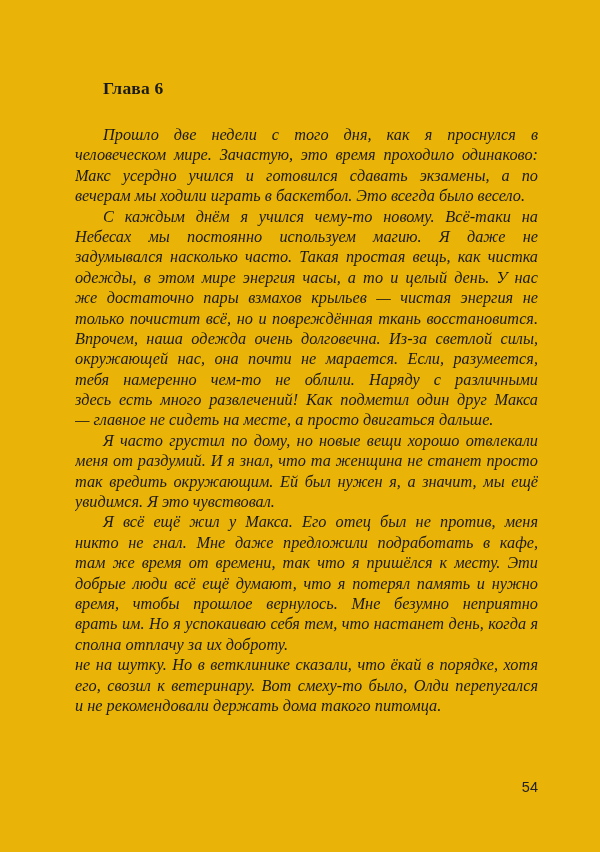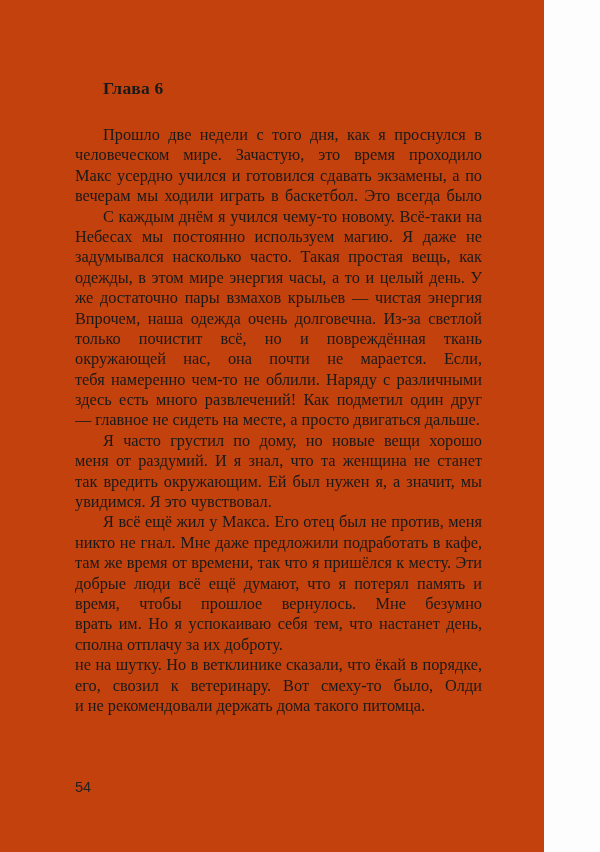--- a/index.html
+++ b/index.html
@@ -5,53 +5,53 @@
   * { margin: 0; padding: 0; box-sizing: border-box; }
   html, body { width: 600px; height: 852px; }
   body {
     background: #fdfdfd;
     color: #1a1a1a;
     font-family: "Liberation Serif", serif;
     overflow: hidden;
   }
   .page {
     position: relative;
-    width: 544px;
+    width: 600px;
     height: 852px;
     padding: 78px 62px 0 75px;
-    background: #c2410c;
+    background: #eab308;
   }
   .chapter-title {
     font-size: 17.5px;
     font-weight: bold;
     line-height: 20px;
     padding-left: 28px;
     margin-bottom: 27px;
     letter-spacing: 0.2px;
   }
   .text-body { width: 100%; }
-  .paragraph { width: 100%; }
+  .paragraph { width: 100%; font-style: italic; }
   .line {
     font-size: 16.3px;
     line-height: 20.4px;
     height: 20.4px;
     width: 100%;
     text-align: justify;
     text-align-last: justify;
     white-space: normal;
     overflow: hidden;
   }
   .line.indent { text-indent: 28px; }
   .line.last { text-align-last: left; }
   .page-number {
     position: absolute;
     top: 779px;
     left: 75px;
     width: 463px;
-    text-align: left;
+    text-align: right;
     font-family: "Liberation Sans", sans-serif;
     font-size: 14.5px;
     color: #222;
   }
 </style>
 </head>
 <body>
 
 <div class="page">
   <div class="chapter-title">Глава 6</div>
@@ -62,22 +62,22 @@
         <div class="line">человеческом мире. Зачастую, это время проходило одинаково:</div>
         <div class="line">Макс усердно учился и готовился сдавать экзамены, а по</div>
         <div class="line last">вечерам мы ходили играть в баскетбол. Это всегда было весело.</div>
       </div>
       <div class="paragraph">
         <div class="line indent">С каждым днём я учился чему-то новому. Всё-таки на</div>
         <div class="line">Небесах мы постоянно используем магию. Я даже не</div>
         <div class="line">задумывался насколько часто. Такая простая вещь, как чистка</div>
         <div class="line">одежды, в этом мире энергия часы, а то и целый день. У нас</div>
         <div class="line">же достаточно пары взмахов крыльев — чистая энергия не</div>
+        <div class="line">только почистит всё, но и повреждённая ткань восстановится.</div>
         <div class="line">Впрочем, наша одежда очень долговечна. Из-за светлой силы,</div>
-        <div class="line">только почистит всё, но и повреждённая ткань восстановится.</div>
         <div class="line">окружающей нас, она почти не марается. Если, разумеется,</div>
         <div class="line">тебя намеренно чем-то не облили. Наряду с различными</div>
         <div class="line">здесь есть много развлечений! Как подметил один друг Макса</div>
         <div class="line last">— главное не сидеть на месте, а просто двигаться дальше.</div>
       </div>
       <div class="paragraph">
         <div class="line indent">Я часто грустил по дому, но новые вещи хорошо отвлекали</div>
         <div class="line">меня от раздумий. И я знал, что та женщина не станет просто</div>
         <div class="line">так вредить окружающим. Ей был нужен я, а значит, мы ещё</div>
         <div class="line last">увидимся. Я это чувствовал.</div>

